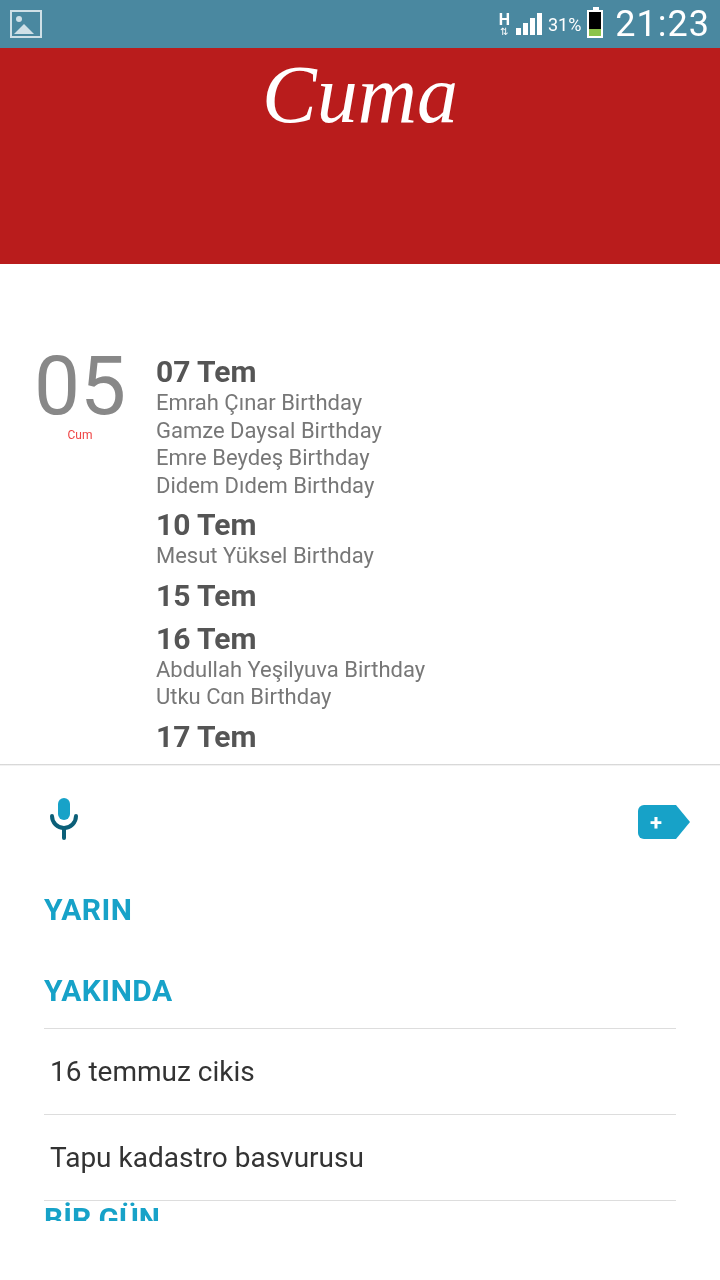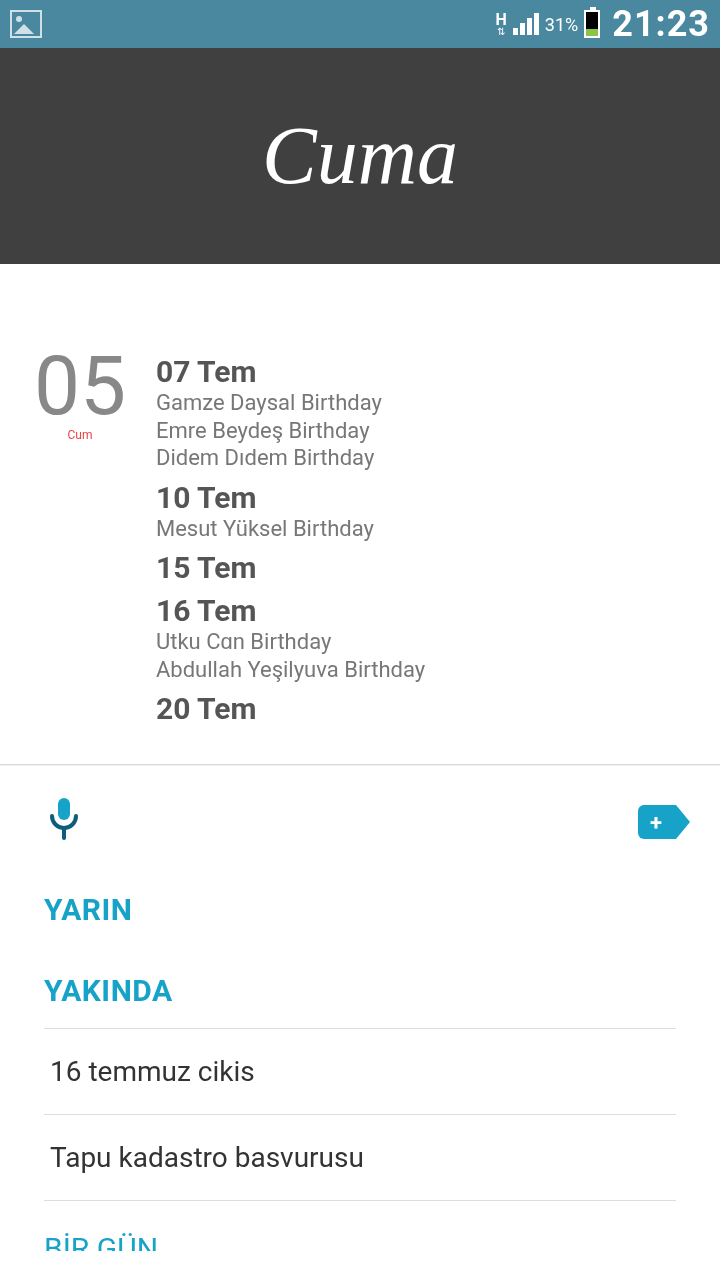--- a/index.html
+++ b/index.html
@@ -53,27 +53,27 @@
   position: relative;
   background: #000;
   display: flex; flex-direction: column; justify-content: flex-end;
 }
 .battery::before {
   content:"";
   position:absolute; top:-5px; left:4px;
   width:6px; height:3px; background:#fff;
 }
 .battery-fill { background:#8bc34a; height:31%; width:100%; }
-.clock { font-size: 36px; font-weight: 700; color:#fff; margin-left:6px; letter-spacing:1px; }
+.clock { font-size: 36px; font-weight: 400; color:#fff; margin-left:6px; letter-spacing:1px; }
 
 .header-band {
   height: 216px;
-  background: #404040;
-  display: flex;
-  align-items: center;
+  background: #b91c1c;
+  display: flex;
+  align-items: flex-start;
   justify-content: center;
 }
 .day-script {
   font-family: "Brush Script MT", "Segoe Script", cursive;
   font-size: 82px;
   color: #fff;
   font-style: italic;
   font-weight: 300;
 }
 
@@ -157,22 +157,21 @@
 .task-row {
   font-size: 28px;
   color: #333;
   padding: 26px 6px;
   border-bottom: 1px solid #ddd;
 }
 .task-sep-top { border-top: 1px solid #ddd; margin-top:10px; }
 .cut-title {
   color: #17a2c8;
   font-size: 30px;
-  font-weight: 400;
-  margin-top: 30px;
+  font-weight: 700;
   height: 20px;
   overflow: hidden;
 }
 </style>
 </head>
 <body>
 
 <div class="status-bar">
   <div class="left">
     <div class="image-icon-box"></div>
@@ -203,42 +202,43 @@
 
 <div class="calendar-panel">
   <div class="big-date">
     <div class="num">05</div>
     <div class="abbr">Cum</div>
   </div>
   <div class="events">
 
     <div class="date-group">
       <div class="date-head first">07 Tem</div>
+      <div class="event-line">Emrah Çınar Birthday</div>
       <div class="event-line">Gamze Daysal Birthday</div>
       <div class="event-line">Emre Beydeş Birthday</div>
       <div class="event-line">Didem Dıdem Birthday</div>
     </div>
 
     <div class="date-group">
       <div class="date-head">10 Tem</div>
       <div class="event-line">Mesut Yüksel Birthday</div>
     </div>
 
     <div class="date-group">
       <div class="date-head">15 Tem</div>
     </div>
 
     <div class="date-group">
       <div class="date-head">16 Tem</div>
+      <div class="event-line">Abdullah Yeşilyuva Birthday</div>
       <div class="event-line">Utku Cɑn Birthday</div>
-      <div class="event-line">Abdullah Yeşilyuva Birthday</div>
-    </div>
-
-    <div class="date-group">
-      <div class="date-head">20 Tem</div>
+    </div>
+
+    <div class="date-group">
+      <div class="date-head">17 Tem</div>
 
     </div>
 
   </div>
 </div>
 
 <div class="divider-shadow"></div>
 
 <div class="lower">
   <div class="lower-top">

